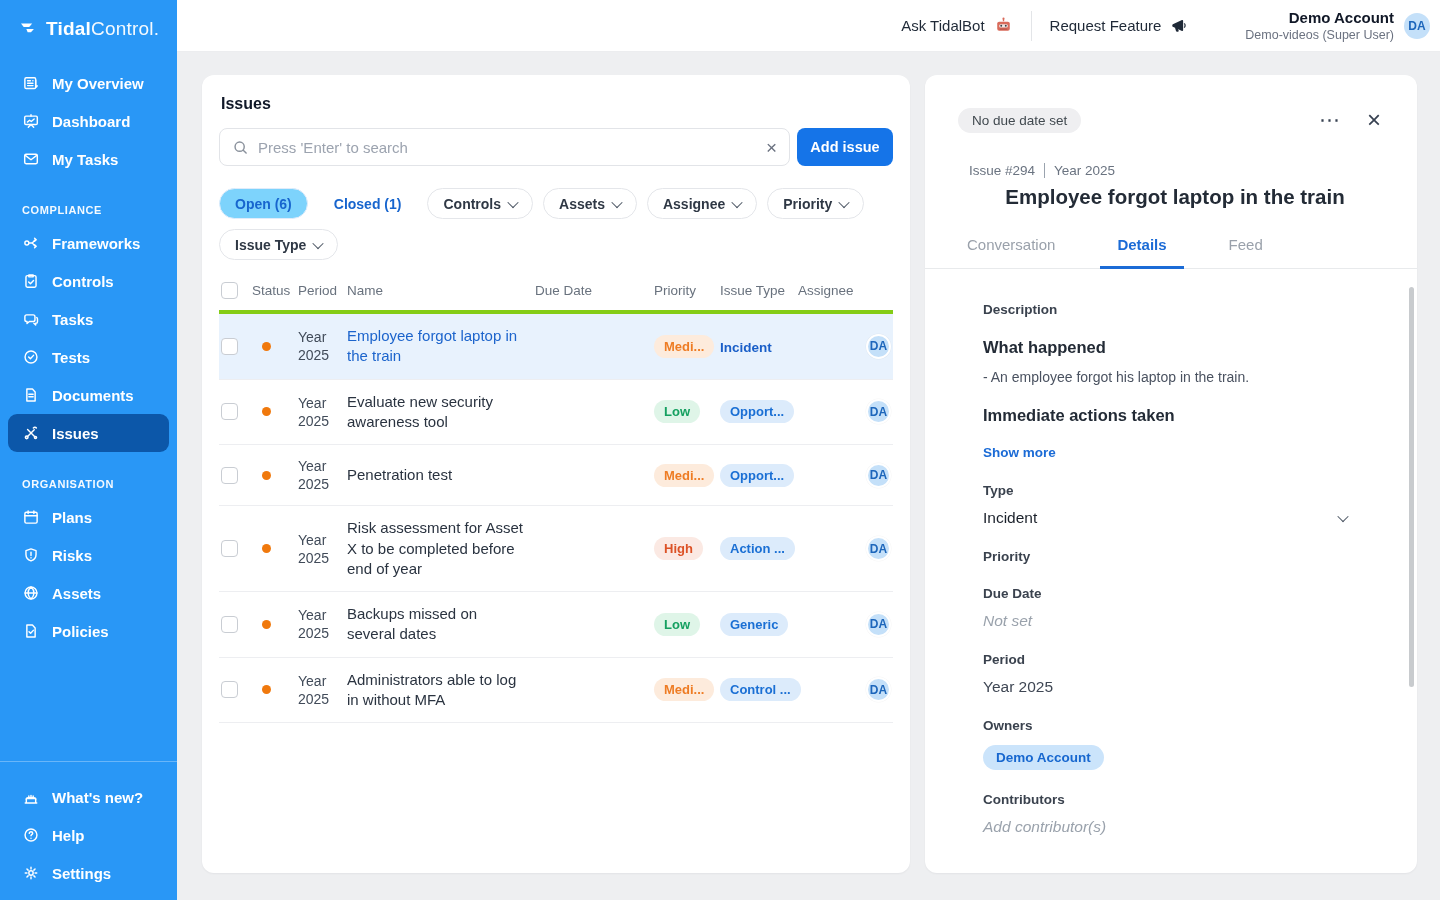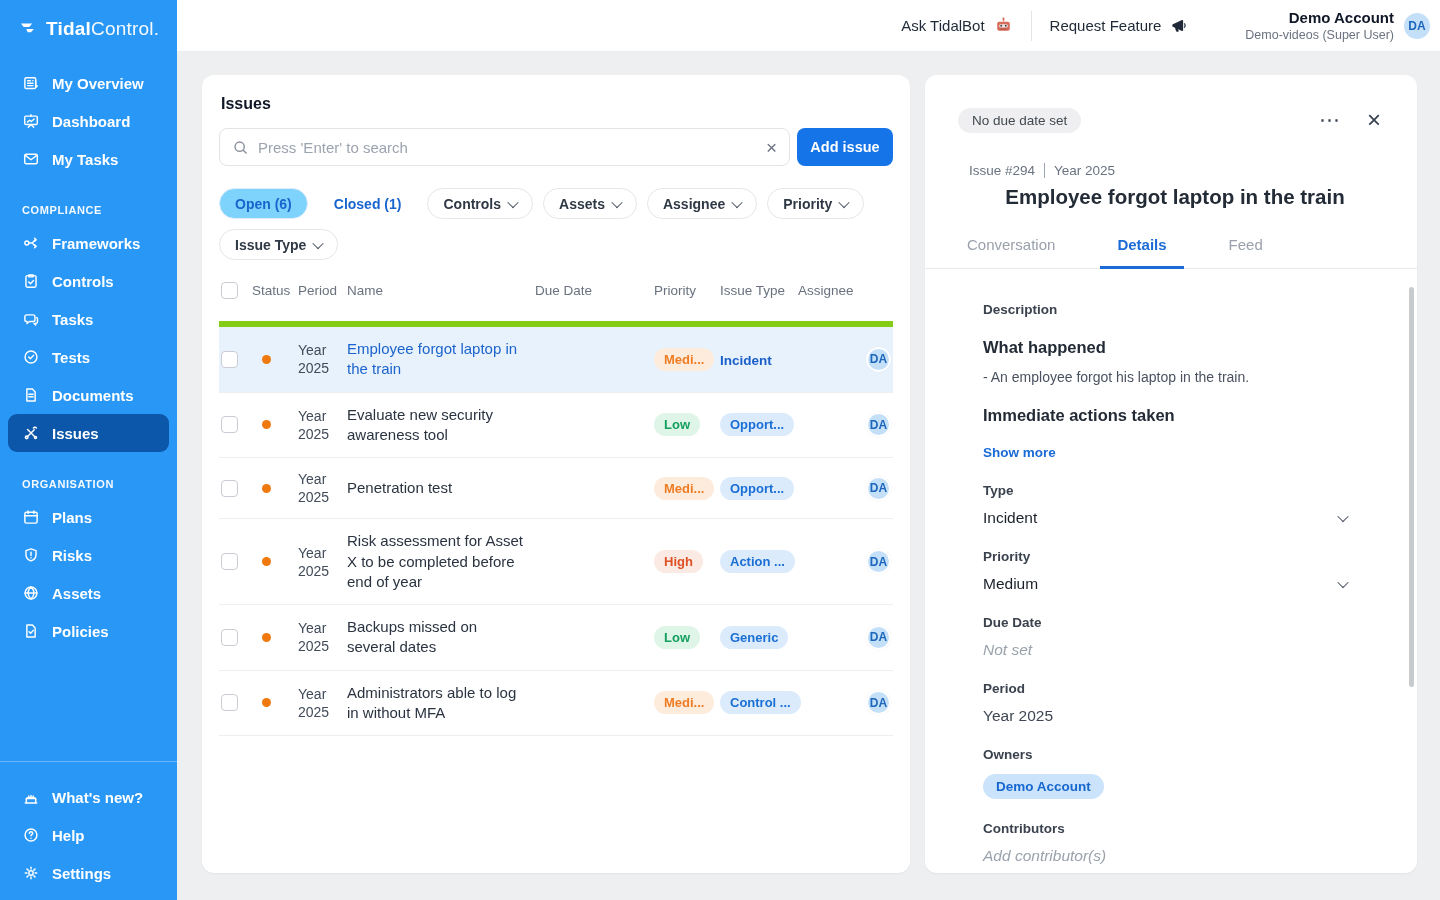--- a/index.html
+++ b/index.html
@@ -54,21 +54,21 @@
   .chip { height:31px; display:flex; align-items:center; gap:8px; padding:0 15px; border-radius:16px;
           font-size:14px; color:#2F3845; font-weight:600; border:1px solid #E4E6EA; cursor:pointer; background:#fff; }
   .chip.toggle-active { background:#7dd3fc; border-color:#DFECFB; color:#1765CE;text-align:center; }
   .chip.toggle-plain { border-color:transparent; color:#1765CE; }
   .chev { width:8px; height:8px; border-right:1.7px solid #4B5563; border-bottom:1.7px solid #4B5563;
           transform:rotate(45deg) translate(-1px,-1px); }
 
   .tbl { margin-top:22px; }
   .tbl-head, .tbl-row { display:grid; grid-template-columns:33px 46px 49px 188px 119px 66px 78px 1fr;
                         align-items:center; }
-  .tbl-head { padding-bottom:22px; border-bottom:6px solid #84cc16; color:#69727E; font-size:13.5px; }
+  .tbl-head { padding-bottom:11px; border-bottom:4px solid #84cc16; color:#69727E; font-size:13.5px; }
   .tbl-row { border-bottom:1px solid #EDEEF1; padding:12px 0; font-size:15px; color:#2A3340; }
   .tbl-row.selected { background:#E8F2FD; }
   .tbl-row.selected .issue-name { color:#1C64CC; }
   .checkbox { width:17px; height:17px; border:1.5px solid #C9CDD3; border-radius:4px; background:#fff;
               cursor:pointer; margin-left:2px; }
   .status-dot { width:9px; height:9px; border-radius:50%; background:#F0790D; margin-left:10px; }
   .period-cell { font-size:14px; color:#414B59; line-height:1.3; }
   .issue-name { line-height:1.35; padding-right:10px; cursor:pointer; }
   .pill { display:inline-flex; align-items:center; font-size:13px; font-weight:700; padding:4px 10px;
           border-radius:13px; white-space:nowrap; }
@@ -439,24 +439,20 @@
       <div class="fld">
         <div class="fld-label">Type</div>
         <div class="fld-value">
           <span>Incident</span>
           <span class="chev"></span>
         </div>
       </div>
 
       <div class="fld">
         <div class="fld-label">Priority</div>
-        <div class="fld-value">
-          <span>Medium</span>
-          <span class="chev"></span>
-        </div>
       </div>
 
       <div class="fld">
         <div class="fld-label">Due Date</div>
         <div class="fld-value muted">
           <span>Not set</span>
         </div>
       </div>
 
       <div class="fld">

